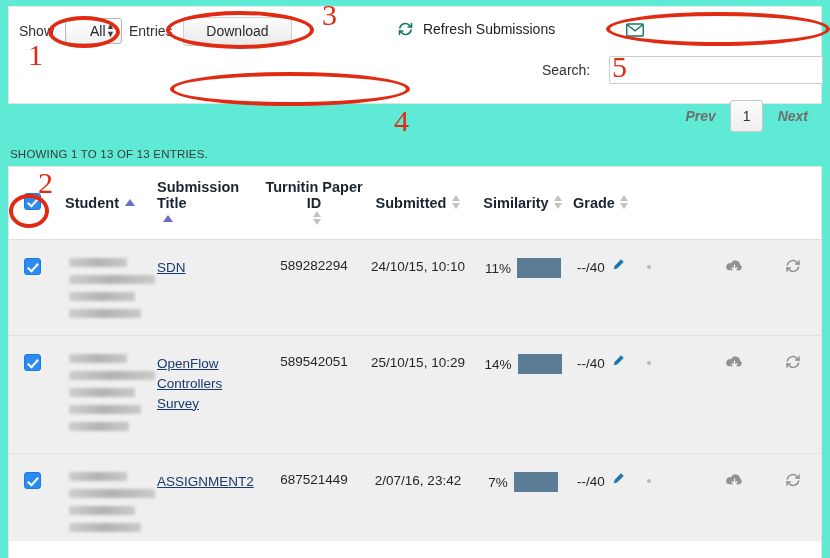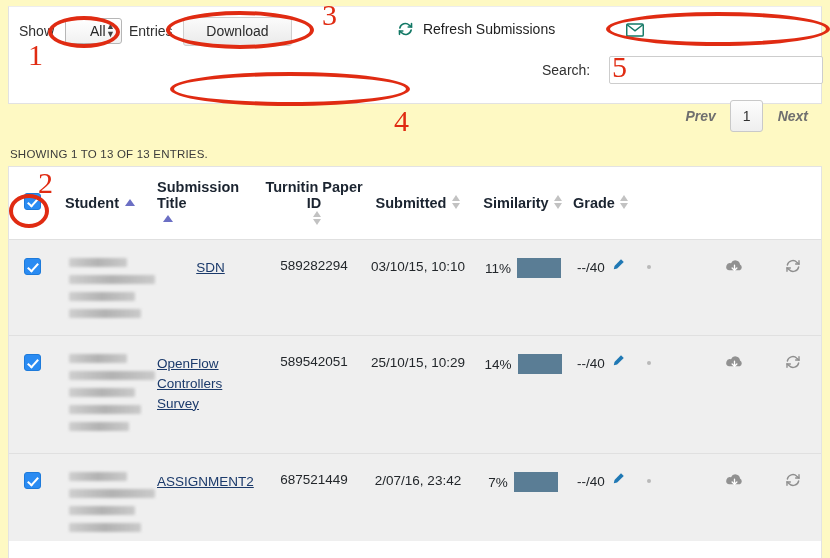--- a/index.html
+++ b/index.html
@@ -6,21 +6,21 @@
   html, body {
     margin: 0; padding: 0;
     width: 830px; height: 558px;
     background: #ffffff;
     font-family: "Liberation Sans", sans-serif;
     overflow: hidden;
   }
   #page {
     position: relative;
     width: 830px; height: 558px;
-    background: #fef9c3;
+    background: #5eead4;
   }
 
   
   .toolbar-frame {
     position: absolute;
     left: 8px; top: 6px;
     width: 814px; height: 98px;
     border: 1px solid #e2e2e2;
     border-top: 1px solid #ededed;
     background: #ffffff;
@@ -317,25 +317,25 @@
       </thead>
       <tbody id="tbody">
           <tr class="row" style="height: 96px;">
             <td class="c-check" style="text-align: center;"><span class="cbx"></span></td>
             <td class="c-student" style="padding-left: 14px; padding-right: 14px;">
               <div class="redact" style="width:58px"></div>
               <div class="redact" style="width:86px"></div>
               <div class="redact" style="width:66px"></div>
               <div class="redact" style="width:72px"></div>
             </td>
-            <td style="padding-left: 10px; text-align: center;">
+            <td style="padding-left: 10px;">
               <a class="sub-link" href="#">SDN</a>
             </td>
             <td class="num">589282294</td>
-            <td class="dt">03/10/15, 10:10</td>
+            <td class="dt">24/10/15, 10:10</td>
             <td class="sim-wrap"><span class="sim-pct">11%</span><span class="sim-bar"></span></td>
             <td class="grade-wrap" style="padding-left: 4px;"><span class="grade-val">--/40</span><span style="margin-left:6px"><svg width="14" height="14" viewBox="0 0 20 20" fill="#1f78b4">
                   <path d="M14.3 1.8l3.9 3.9-9.4 9.4-4.8 1 1-4.8z"></path>
                 </svg></span><span class="dot"></span></td>
             <td class="act-cell"><span><svg width="19" height="16" viewBox="0 0 24 20" fill="#919191">
                   <path d="M19 8.2A6 6 0 0 0 7.6 6.4 4.7 4.7 0 0 0 5 15.5h13.6a4 4 0 0 0 .4-7.3z"></path>
                   <path d="M12 9v6M9 12.5l3 3 3-3" stroke="#ffffff" stroke-width="1.7" fill="none" stroke-linecap="round"></path>
                 </svg></span></td>
             <td class="act-cell"><span><svg width="18" height="16" viewBox="0 0 24 24" fill="none" stroke="#8f8f8f" stroke-width="2.1" stroke-linecap="round">
                   <path d="M3.5 10.5a8.5 8.5 0 0 1 14.2-4.2L21 9"></path>

